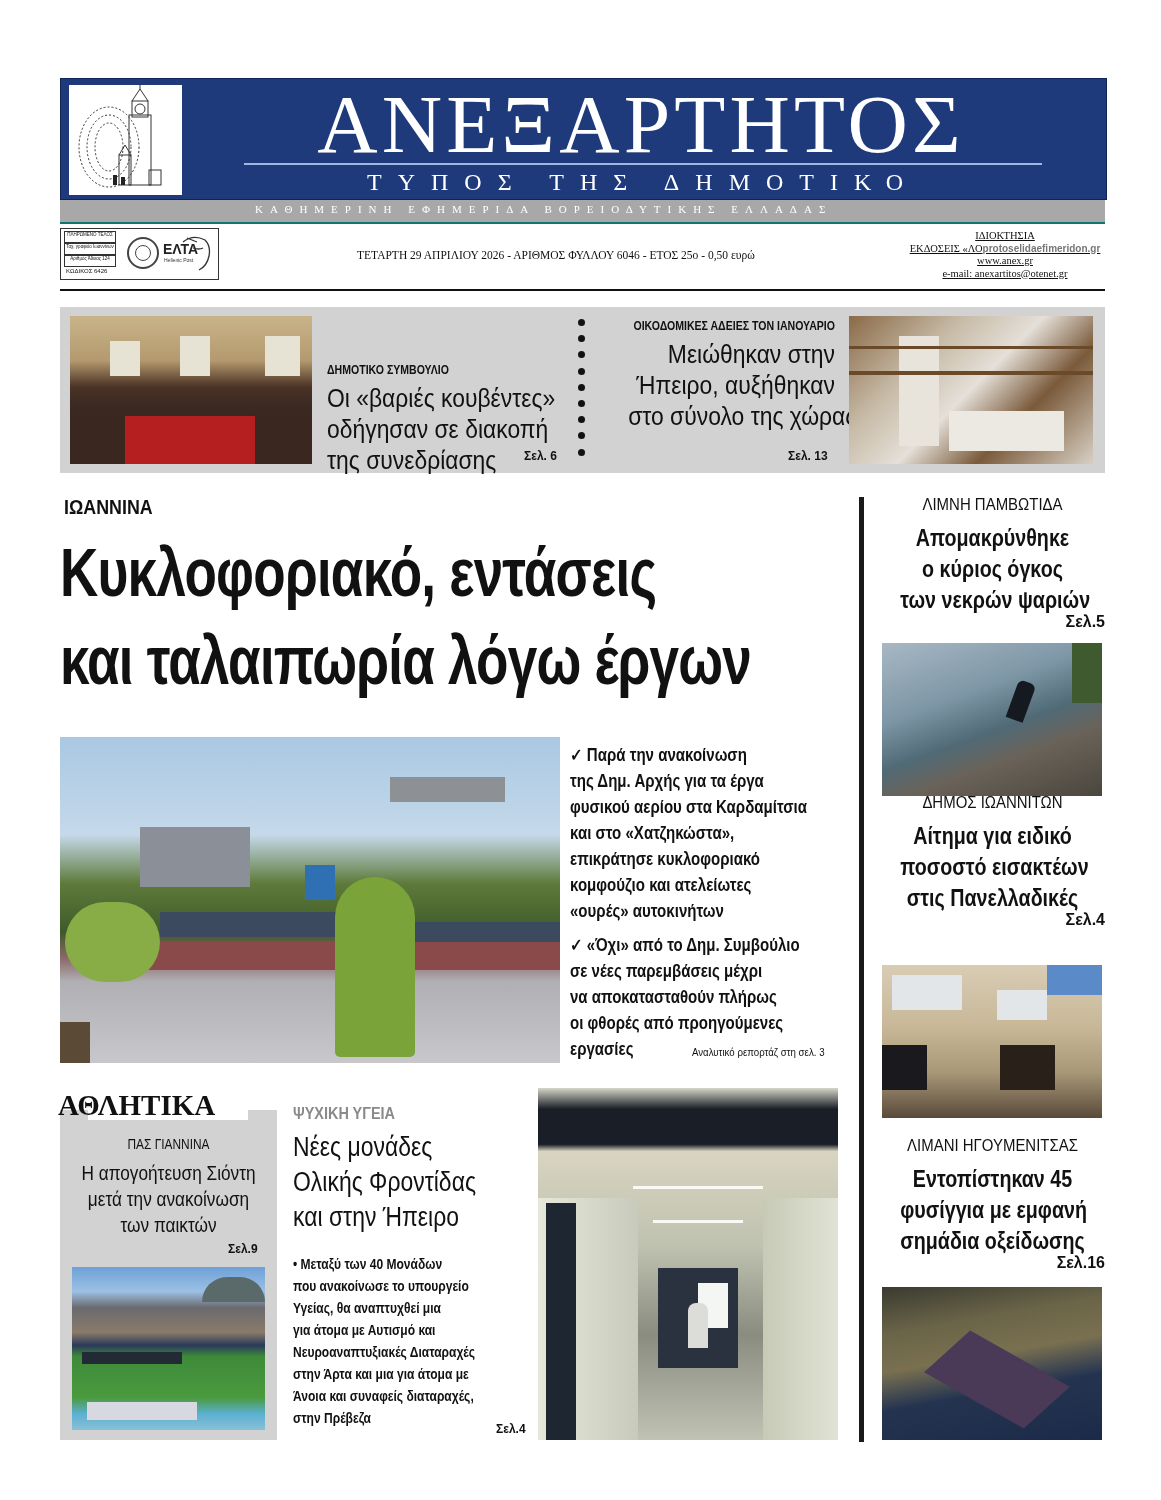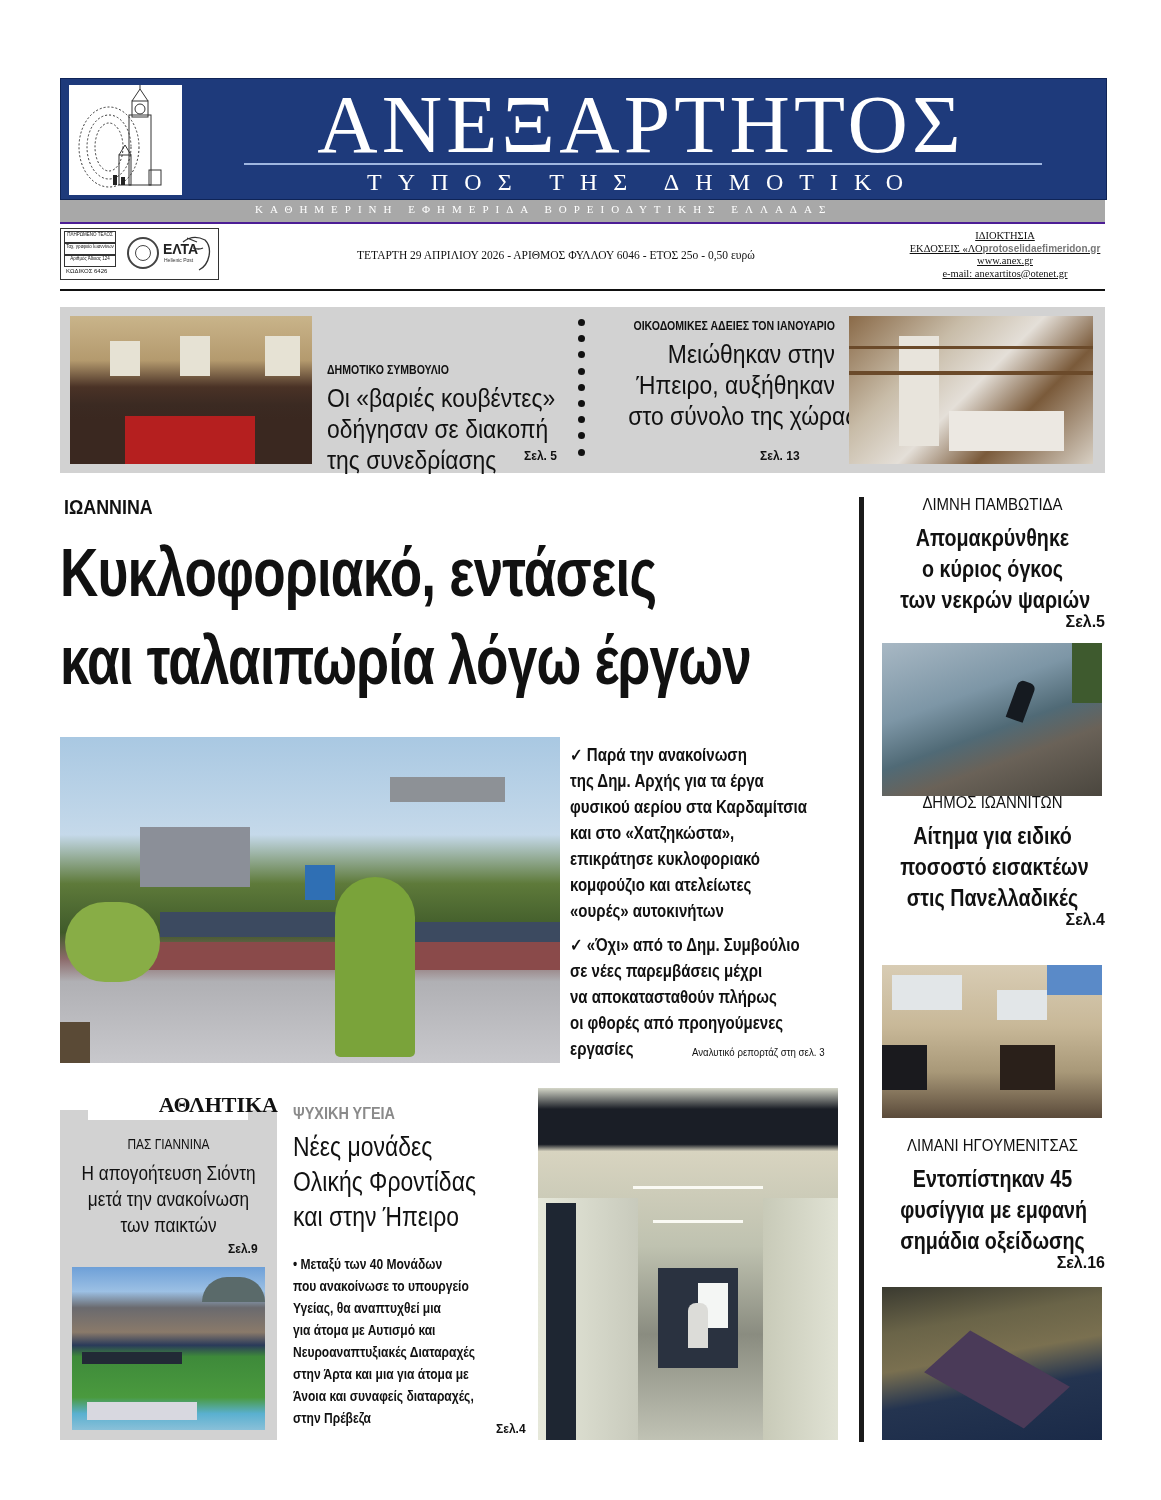--- a/index.html
+++ b/index.html
@@ -5,21 +5,21 @@
   html, body { margin: 0; padding: 0; background: #ffffff; }
   body { width: 1161px; height: 1500px; position: relative; overflow: hidden; font-family: "Liberation Sans", sans-serif; color: #111; }
   .abs { position: absolute; }
 
   
   .masthead { left: 60px; top: 78px; width: 1045px; height: 120px; background: #1e3a7b; border: 1px solid #0f2457; }
   .logo-box { left: 8px; top: 6px; width: 113px; height: 110px; background: #fff; }
   .title { left: 180px; top: 0; width: 800px; text-align: center; font-family: "Liberation Serif", serif; color: #fff; font-size: 82px; letter-spacing: 4px; line-height: 92px; transform: scaleX(1.02); }
   .title-rule { left: 183px; top: 84px; width: 798px; height: 2px; background: #9fb6e0; }
   .subtitle { left: 183px; top: 88px; width: 798px; text-align: center; font-family: "Liberation Serif", serif; color: #fff; font-size: 24px; letter-spacing: 16px; line-height: 30px; }
-  .tagline-bar { left: 60px; top: 200px; width: 1045px; height: 22px; background: #a8a8a8; border-bottom: 2px solid #4c1d95; }
+  .tagline-bar { left: 60px; top: 200px; width: 1045px; height: 22px; background: #a8a8a8; border-bottom: 2px solid #0f766e; }
   .tagline { left: 195px; top: 3px; font-family: "Liberation Serif", serif; color: #fff; font-size: 11px; letter-spacing: 7px; white-space: nowrap; }
 
   
   .postal-box { left: 60px; top: 228px; width: 157px; height: 50px; border: 1px solid #333; }
   .postal-cell { border: 1px solid #333; height: 10px; font-size: 4.5px; text-align: center; line-height: 5px; }
   .postal-code { left: 5px; top: 39px; font-size: 6px; }
   .seal { left: 66px; top: 8px; width: 28px; height: 28px; border-radius: 50%; border: 2px solid #444; }
   .seal-inner { left: 6px; top: 6px; width: 14px; height: 14px; border-radius: 50%; border: 1px solid #444; }
   .elta { left: 102px; top: 12px; font-size: 14px; font-weight: bold; color: #222; }
   .elta-sub { left: 103px; top: 28px; font-size: 5px; color: #333; }
@@ -50,21 +50,21 @@
   .v-rule { left: 859px; top: 497px; width: 5px; height: 945px; background: #1a1a1a; }
 
   
   .side { left: 880px; width: 225px; text-align: center; }
   .side-kicker { font-size: 17px; line-height: 22px; transform: scaleX(0.88); white-space: nowrap; }
   .side-head { font-size: 24px; line-height: 31px; font-weight: bold; white-space: nowrap; transform: scaleX(0.82); }
   .side-ref { text-align: right; font-size: 16px; font-weight: bold; line-height: 14px; }
 
   
   .sports-box { left: 60px; top: 1110px; width: 217px; height: 330px; background: #d2d2d2; }
-  .sports-title { left: 58px; top: 1088px; width: 220px; text-align: right; font-family: "Liberation Serif", serif; font-weight: bold; font-size: 22px; line-height: 34px; letter-spacing: 0px; }
+  .sports-title { left: 58px; top: 1088px; width: 220px; text-align: left; font-family: "Liberation Serif", serif; font-weight: bold; font-size: 29px; line-height: 34px; letter-spacing: 0px; }
   .sports-title-bg { left: 88px; top: 1092px; width: 160px; height: 28px; background: #fff; }
 
   .health { left: 293px; top: 1104px; width: 240px; }
   .health-kicker { font-size: 17px; font-weight: bold; color: #8a8a8a; transform: scaleX(0.85); transform-origin: left top; white-space: nowrap; }
   .health-head { font-size: 27px; line-height: 35px; margin-top: 6px; white-space: nowrap; transform: scaleX(0.85); transform-origin: left top; font-weight: 500; }
   .health-body { margin-top: 18px; font-size: 14px; line-height: 22px; font-weight: bold; white-space: nowrap; transform: scaleX(0.86); transform-origin: left top; }
 </style>
 </head>
 <body>
 
@@ -134,21 +134,21 @@
   <div class="abs" style="left:195px;top:20px;width:35px;height:40px;background:#e6e2d4;"></div>
 </div>
 <div class="abs" style="left:327px;top:319px;margin-top:44px;">
   <div class="kicker">ΔΗΜΟΤΙΚΟ ΣΥΜΒΟΥΛΙΟ</div>
   <div class="teaser-head" style="margin-top:6px;">
     <div>Οι «βαριές κουβέντες»</div>
     <div>οδήγησαν σε διακοπή</div>
     <div>της συνεδρίασης</div>
   </div>
 </div>
-<div class="abs page-ref" style="left:524px;top:449px;">Σελ. 5</div>
+<div class="abs page-ref" style="left:524px;top:449px;">Σελ. 6</div>
 
 <div class="abs dots" style="left:578px;top:319px;">
   <div class="dot"></div>
     <div class="dot"></div>
     <div class="dot"></div>
     <div class="dot"></div>
     <div class="dot"></div>
     <div class="dot"></div>
     <div class="dot"></div>
     <div class="dot"></div>
@@ -156,21 +156,21 @@
 </div>
 
 <div class="abs" style="left:600px;top:319px;width:235px;text-align:right;">
   <div class="kicker right" style="text-align:right;">ΟΙΚΟΔΟΜΙΚΕΣ ΑΔΕΙΕΣ ΤΟΝ ΙΑΝΟΥΑΡΙΟ</div>
   <div class="teaser-head right" style="margin-top:6px;">
     <div>Μειώθηκαν στην</div>
     <div>Ήπειρο, αυξήθηκαν</div>
     <div>στο σύνολο της χώρας</div>
   </div>
 </div>
-<div class="abs page-ref" style="left:760px;top:449px;">Σελ. 13</div>
+<div class="abs page-ref" style="left:788px;top:449px;">Σελ. 13</div>
 
 <div class="abs photo" style="left:849px;top:316px;width:244px;height:148px;background:linear-gradient(135deg,#8a6a48 0%,#c8bca8 30%,#e4dfd8 50%,#7a5a3a 70%,#d8d0c4 100%);">
   <div class="abs" style="left:100px;top:95px;width:115px;height:40px;background:#ece8e2;"></div>
   <div class="abs" style="left:50px;top:20px;width:40px;height:110px;background:#e8e4dc;"></div>
   <div class="abs" style="left:0;top:55px;width:244px;height:4px;background:#6b4a2a;"></div>
   <div class="abs" style="left:0;top:30px;width:244px;height:3px;background:#6b4a2a;"></div>
 </div>
 
 <div class="abs main-kicker">ΙΩΑΝΝΙΝΑ</div>
 <div class="abs main-headline">

